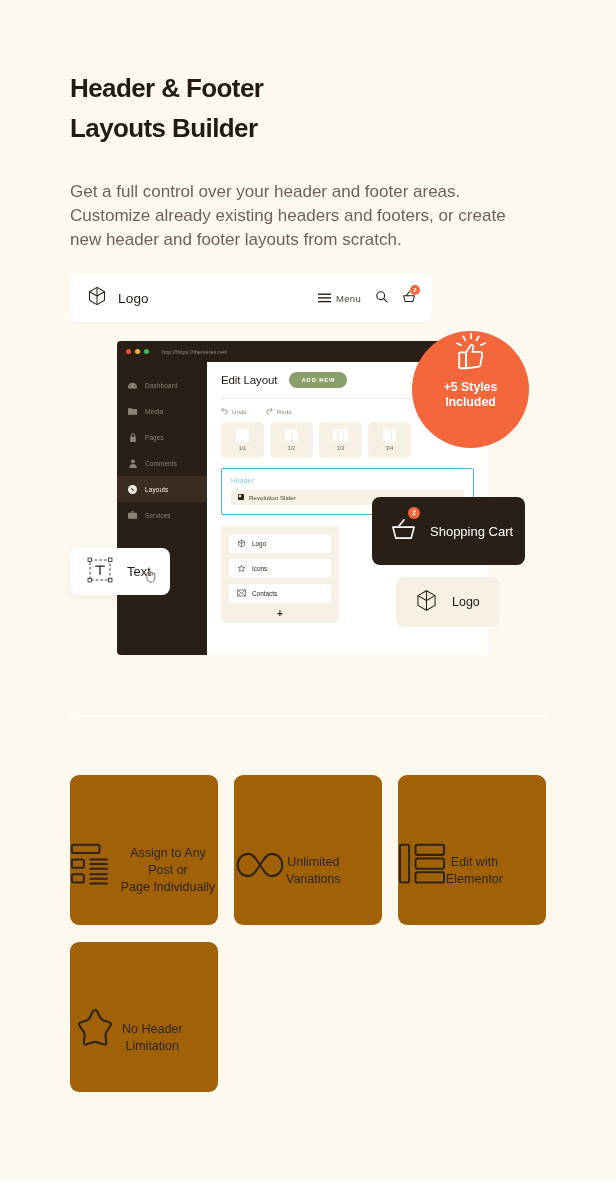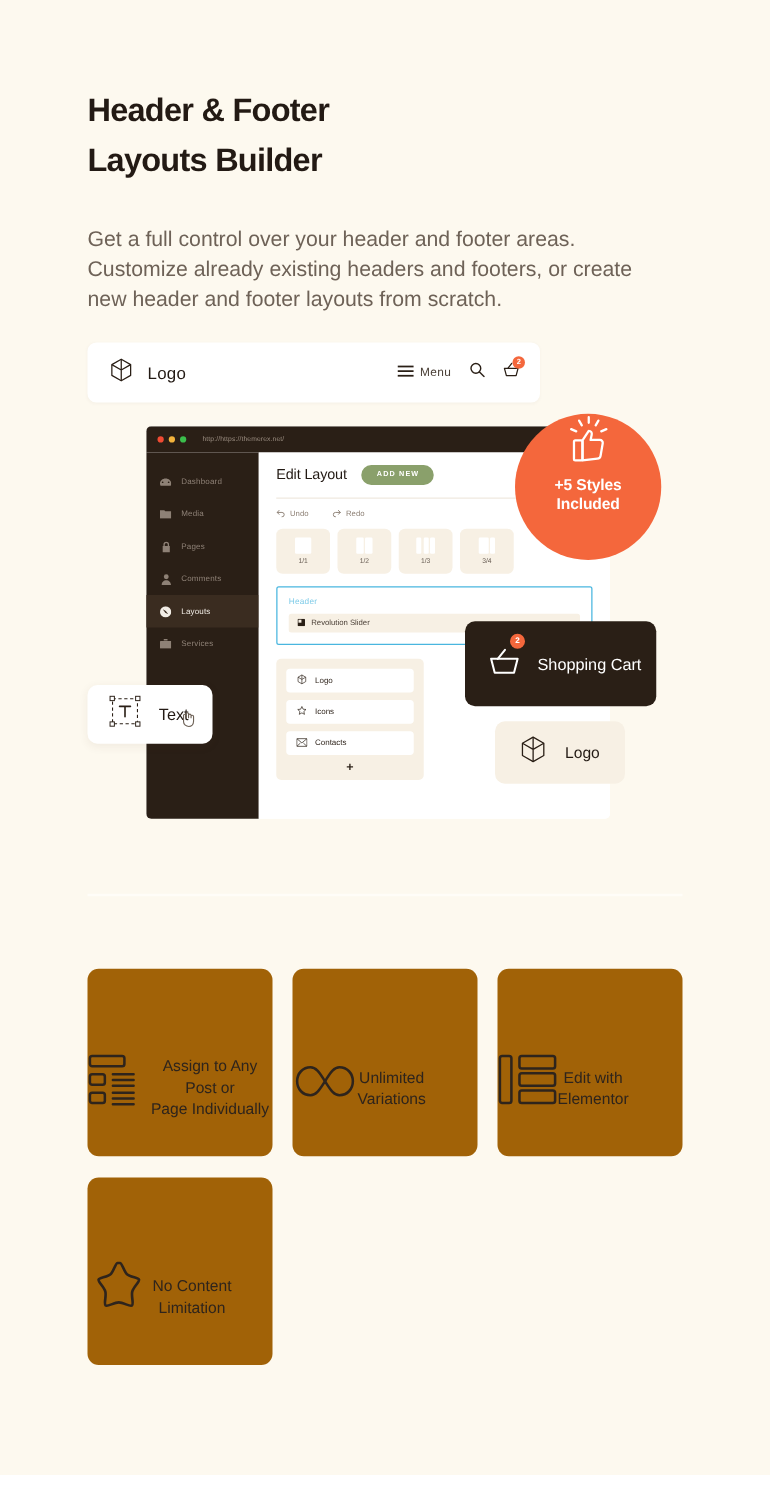--- a/index.html
+++ b/index.html
@@ -504,20 +504,20 @@
       <span class="cap">Edit with
 Elementor</span>
     </div>
 
     <div class="fcard">
       <span class="ic">
         <svg width="52" height="50" viewBox="0 0 54 52" fill="none" stroke="#2E241C" stroke-width="2.2" stroke-linejoin="round">
           <path d="M27 3.5c1.6 0 3 6.2 5.5 9 2.6 2.9 9.6 3 10.3 4.8.7 1.8-4.6 6.2-5.6 10-1 3.8 1.4 10.3-.2 11.6-1.6 1.3-7.1-2.6-11-2.6-4 0-9.4 3.9-11 2.6-1.6-1.3.8-7.8-.2-11.6-1-3.8-6.3-8.2-5.6-10 .7-1.8 7.7-1.9 10.3-4.8 2.5-2.8 3.9-9 5.5-9z"></path>
         </svg>
       </span>
-      <span class="cap">No Content
+      <span class="cap">No Header
 Limitation</span>
     </div>
 
 
 
   </div>
 </div>
 
 </body></html>

